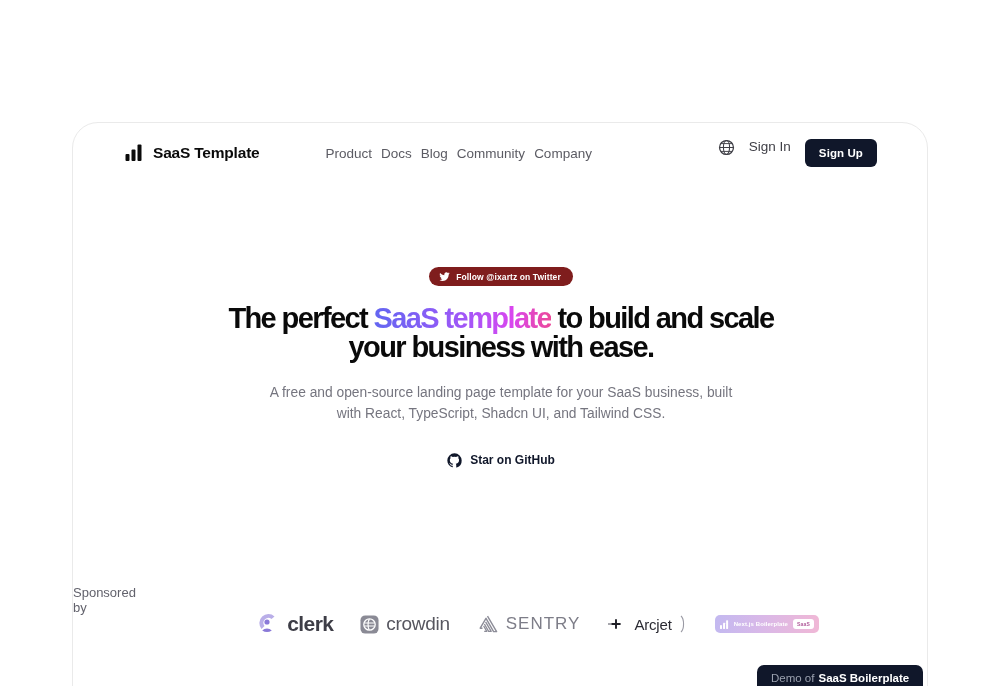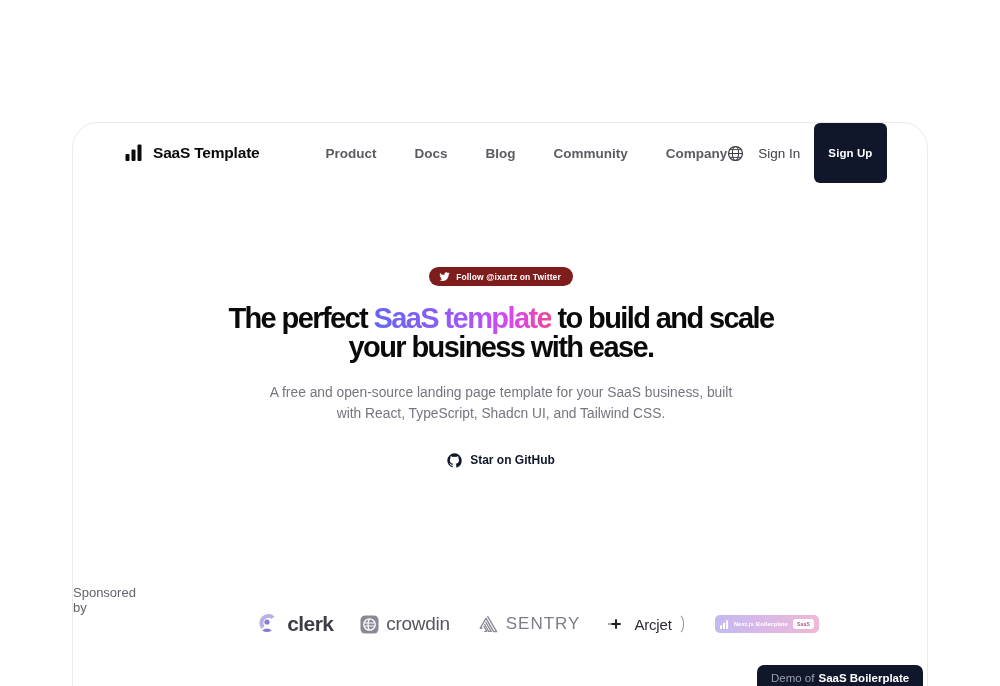--- a/index.html
+++ b/index.html
@@ -36,43 +36,42 @@
     padding:0 52px 0 52px;
   }
   .brand { display:flex; align-items:center; gap:8px; }
   .brand-icon { width:20px; height:18px; display:block; }
   .brand-name {
     font-size:15.5px; font-weight:bold; color:#0a0a0a;
     letter-spacing:-0.2px; white-space:nowrap;
   }
 
   .nav-links {
-    display:flex; align-items:center; gap:38px;
+    display:flex; align-items:center; gap:9px;
     margin-left:66px;
-    font-weight:bold;
   }
   .nav-link {
     font-size:13.5px; color:#5b5b63;
     text-decoration:none; white-space:nowrap;
     cursor:pointer;
   }
 
   .nav-right {
     margin-left:auto;
-    display:flex; align-items:center; gap:14px;
+    display:flex; gap:14px;
   }
   .globe-icon { width:17px; height:17px; display:block; cursor:pointer; }
   .signin {
     font-size:13.5px; color:#3f3f46; white-space:nowrap; cursor:pointer;
   }
   .signup-btn {
     background:#10172a; color:#ffffff;
     font-size:11.5px; font-weight:bold;
     border:none; border-radius:6px;
-    padding:24px 14px;
+    padding:8px 14px;
     cursor:pointer; white-space:nowrap;
     letter-spacing:0.1px;
   }
 
   
   .hero {
     position:absolute;
     left:0; top:60px; width:856px;
     display:flex; flex-direction:column; align-items:center;
     padding-top:84px;

